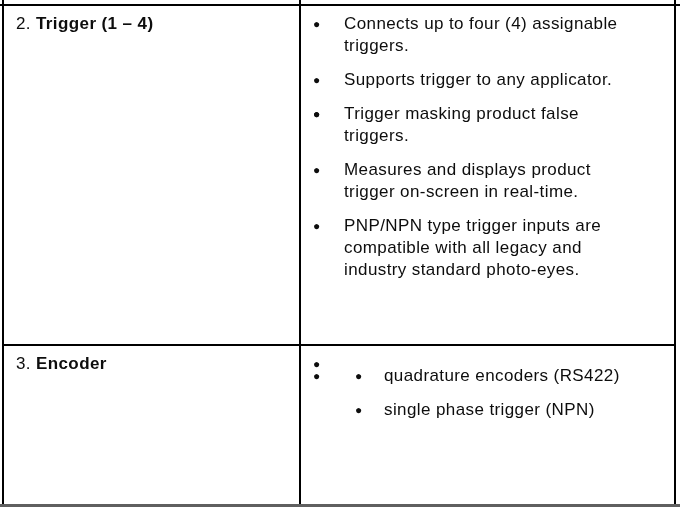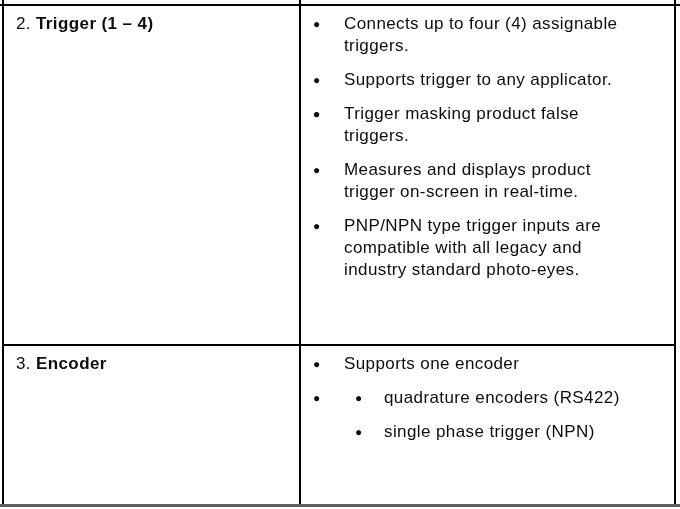--- a/index.html
+++ b/index.html
@@ -99,21 +99,20 @@
     </div>
   </div>
 
   <div class="cell feature-cell r2">
     <span class="feature-number">3.</span><span class="feature-name">Encoder</span>
   </div>
 
   <div class="cell desc-cell r2">
     <div class="bullet-item">
       <span class="marker">●</span>
-      <span class="bullet-text">Supports one encoder</span>
     </div>
     <div class="bullet-item">
       <span class="marker">●</span>
     </div>
     <div class="bullet-item sub">
       <span class="marker">●</span>
       <span class="bullet-text">quadrature encoders (RS422)</span>
     </div>
     <div class="bullet-item sub">
       <span class="marker">●</span>

